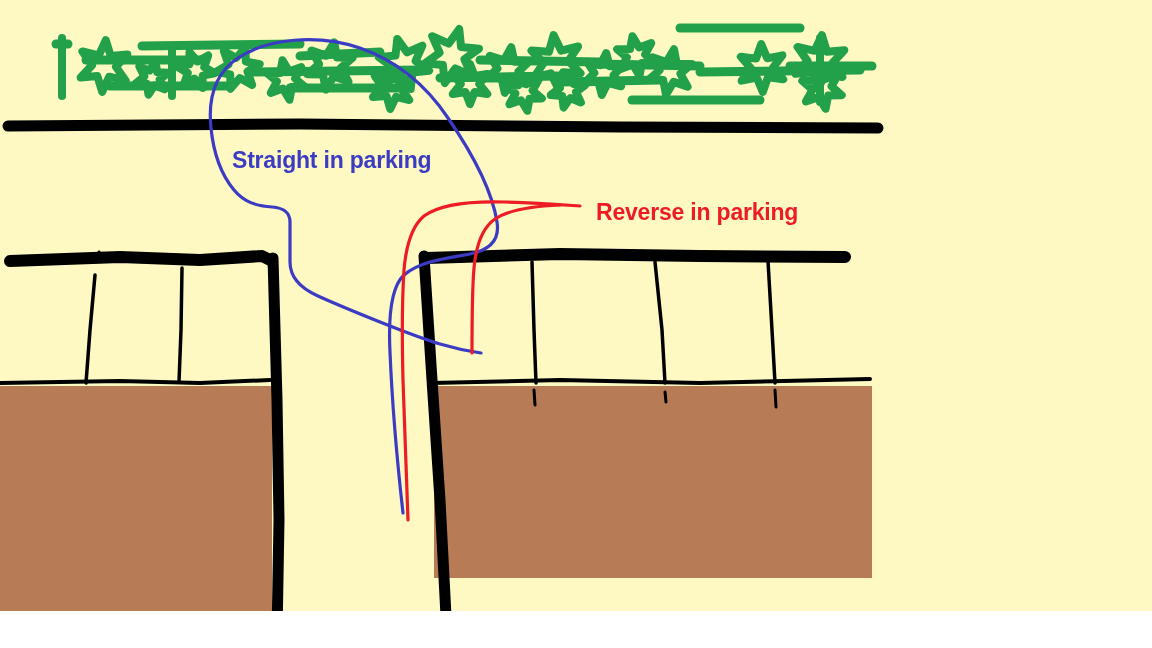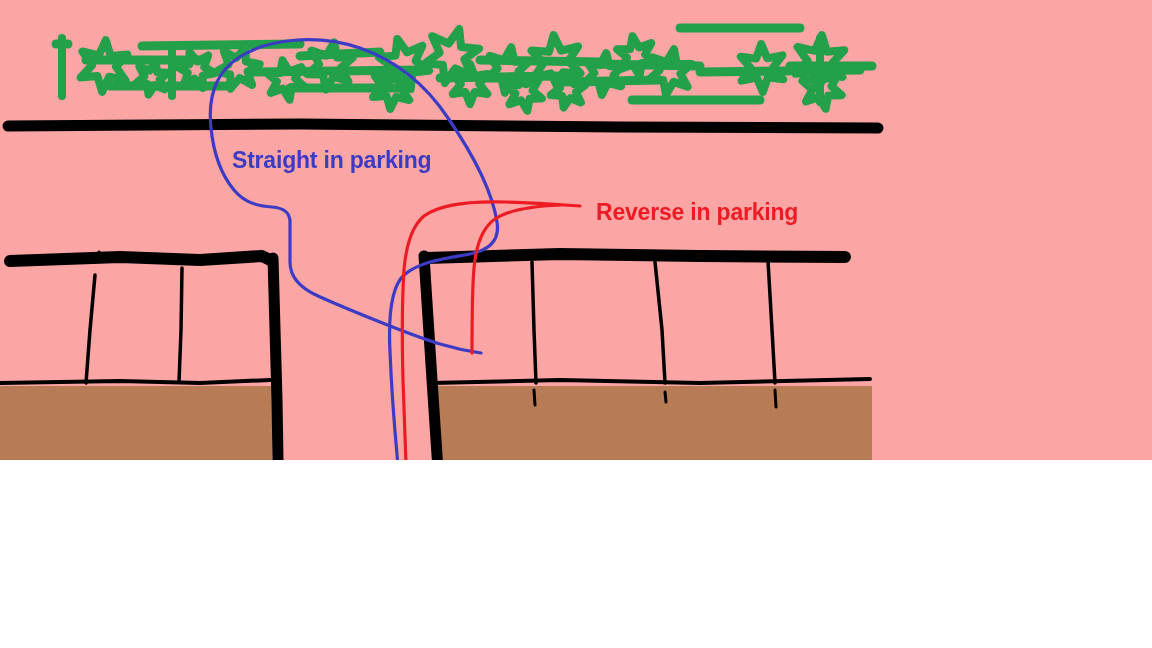--- a/index.html
+++ b/index.html
@@ -6,22 +6,22 @@
     margin: 0;
     padding: 0;
     background: #ffffff;
   }
   body {
     font-family: "Liberation Sans", sans-serif;
   }
   #canvas-wrap {
     position: relative;
     width: 1152px;
-    height: 460px;
-    background: #fca5a5;
+    height: 611px;
+    background: #fef9c3;
     overflow: hidden;
   }
   #scene {
     position: absolute;
     top: 0;
     left: 0;
     width: 1152px;
     height: 648px;
   }
   .label-text {

